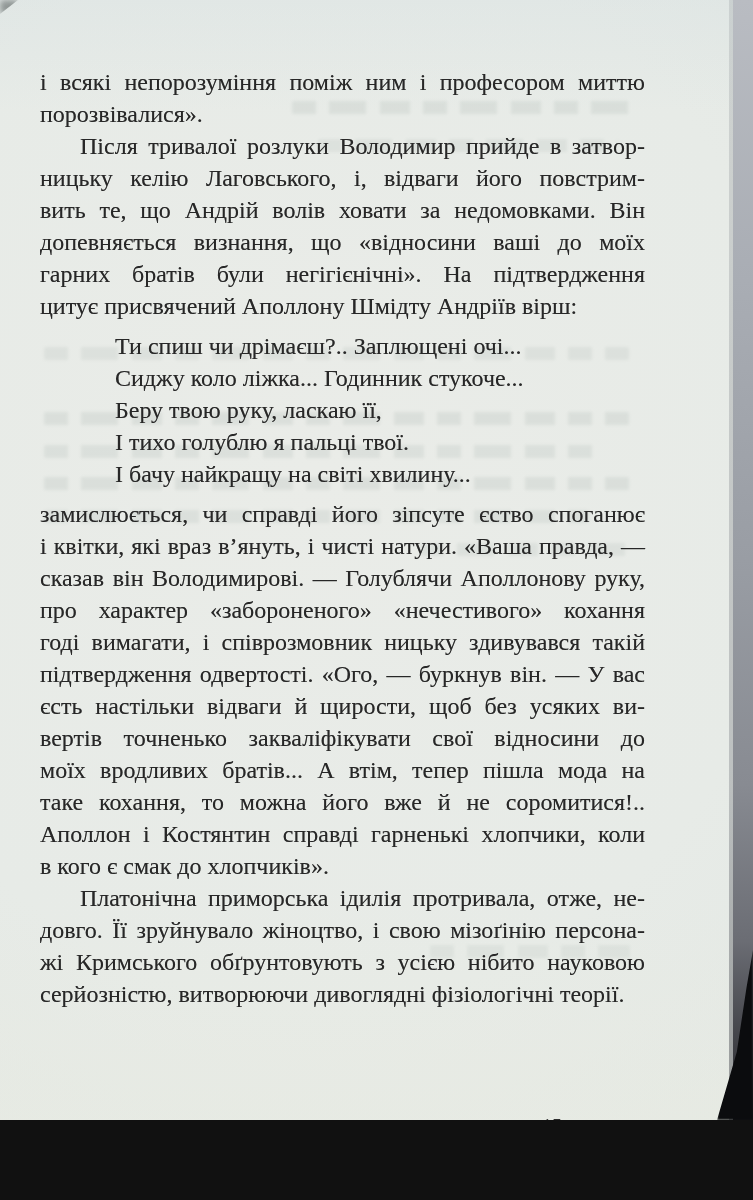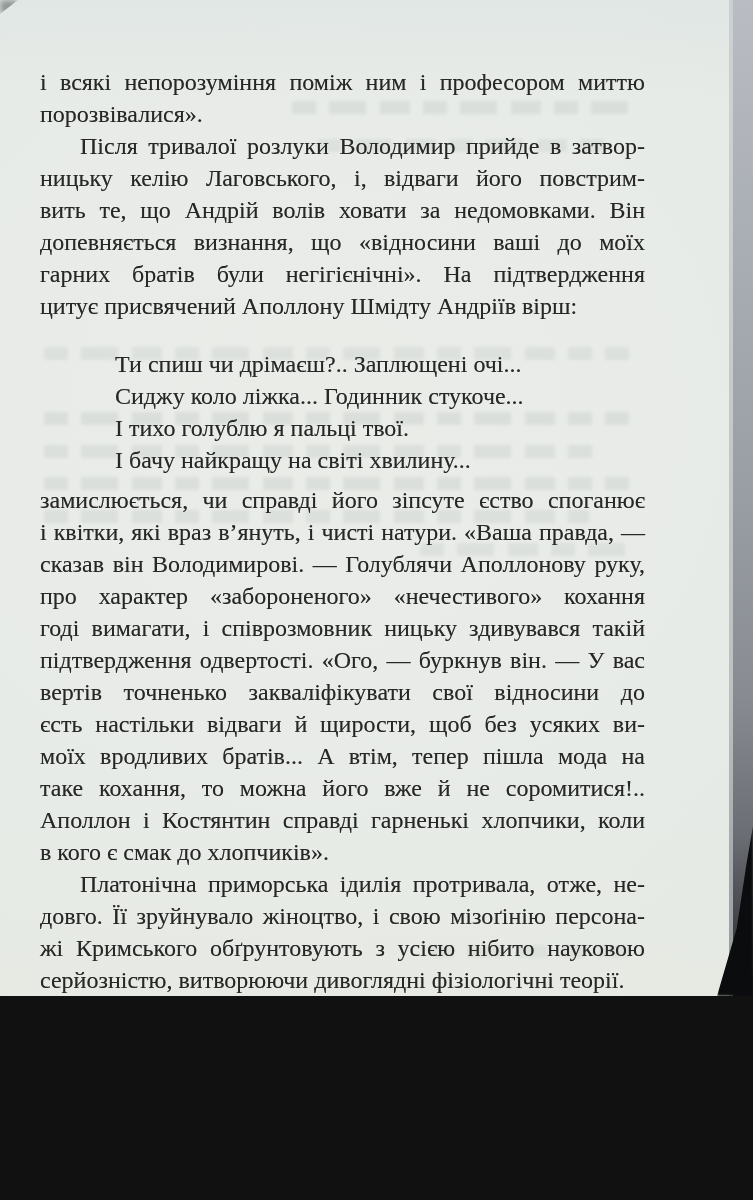--- a/index.html
+++ b/index.html
@@ -1,19 +1,19 @@
 <!DOCTYPE html>
 <html><head>
 <meta charset="utf-8">
 <style>
   html, body { margin: 0; padding: 0; background: #111; }
   .photo {
     position: relative;
     width: 753px;
-    height: 996px;
+    height: 1120px;
     overflow: hidden;
     background:
       radial-gradient(130% 95% at 42% 42%, #eaece8 0%, #e7ebe7 50%, #e3e8e4 82%, #dfe4e0 100%);
     font-family: "Liberation Serif", "DejaVu Serif", serif;
   }
   .photo::before { 
     content: '';
     position: absolute; inset: 0;
     background: linear-gradient(180deg, rgba(214,224,226,.35) 0%, rgba(214,224,226,0) 10%,
                 rgba(233,235,224,0) 80%, rgba(233,235,224,.4) 100%);
@@ -29,21 +29,21 @@
     text-shadow: 0 0 0.5px rgba(45,45,45,.45);
   }
   .line {
     height: 32px;
     line-height: 32px;
     text-align: justify;
     white-space: nowrap;
   }
   .line.just { text-align-last: justify; white-space: normal; }
   .line.indent { text-indent: 40px; }
-  .poem { margin-top: 26px; margin-bottom: 8px; padding-left: 75px; }
+  .poem { margin-top: 8px; margin-bottom: 8px; padding-left: 75px; }
   .poem-line {
     height: 32px;
     line-height: 32px;
     text-align: left;
     white-space: nowrap;
   }
   .page-number {
     position: absolute;
     left: 531px;
     top: 1115px;
@@ -119,33 +119,34 @@
         <div class="line just">ницьку келію Лаговського, і, відваги його повстрим-</div>
         <div class="line just">вить те, що Андрій волів ховати за недомовками. Він</div>
         <div class="line just">допевняється визнання, що «відносини ваші до моїх</div>
         <div class="line just">гарних братів були негігієнічні». На підтвердження</div>
         <div class="line">цитує присвячений Аполлону Шмідту Андріїв вірш:</div>
       </div>
 
     <div class="poem">
         <div class="poem-line">Ти спиш чи дрімаєш?.. Заплющені очі...</div>
         <div class="poem-line">Сиджу коло ліжка... Годинник стукоче...</div>
+        <div class="poem-line">Беру твою руку, ласкаю її,</div>
         <div class="poem-line">І тихо голублю я пальці твої.</div>
         <div class="poem-line">І бачу найкращу на світі хвилину...</div>
       </div>
 
     <div>
         <div class="line just">замислюється, чи справді його зіпсуте єство споганює</div>
         <div class="line just">і квітки, які враз в’януть, і чисті натури. «Ваша правда, —</div>
         <div class="line just">сказав він Володимирові. — Голублячи Аполлонову руку,</div>
         <div class="line just">про характер «забороненого» «нечестивого» кохання</div>
         <div class="line just">годі вимагати, і співрозмовник ницьку здивувався такій</div>
         <div class="line just">підтвердження одвертості. «Ого, — буркнув він. — У вас</div>
+        <div class="line just">єсть настільки відваги й щирости, щоб без усяких ви-</div>
         <div class="line just">вертів точненько закваліфікувати свої відносини до</div>
-        <div class="line just">єсть настільки відваги й щирости, щоб без усяких ви-</div>
         <div class="line just">моїх вродливих братів... А втім, тепер пішла мода на</div>
         <div class="line just">таке кохання, то можна його вже й не соромитися!..</div>
         <div class="line just">Аполлон і Костянтин справді гарненькі хлопчики, коли</div>
         <div class="line">в кого є смак до хлопчиків».</div>
       </div>
 
     <div>
         <div class="line indent just">Платонічна приморська ідилія протривала, отже, не-</div>
         <div class="line just">довго. Її зруйнувало жіноцтво, і свою мізоґінію персона-</div>
         <div class="line just">жі Кримського обґрунтовують з усією нібито науковою</div>

